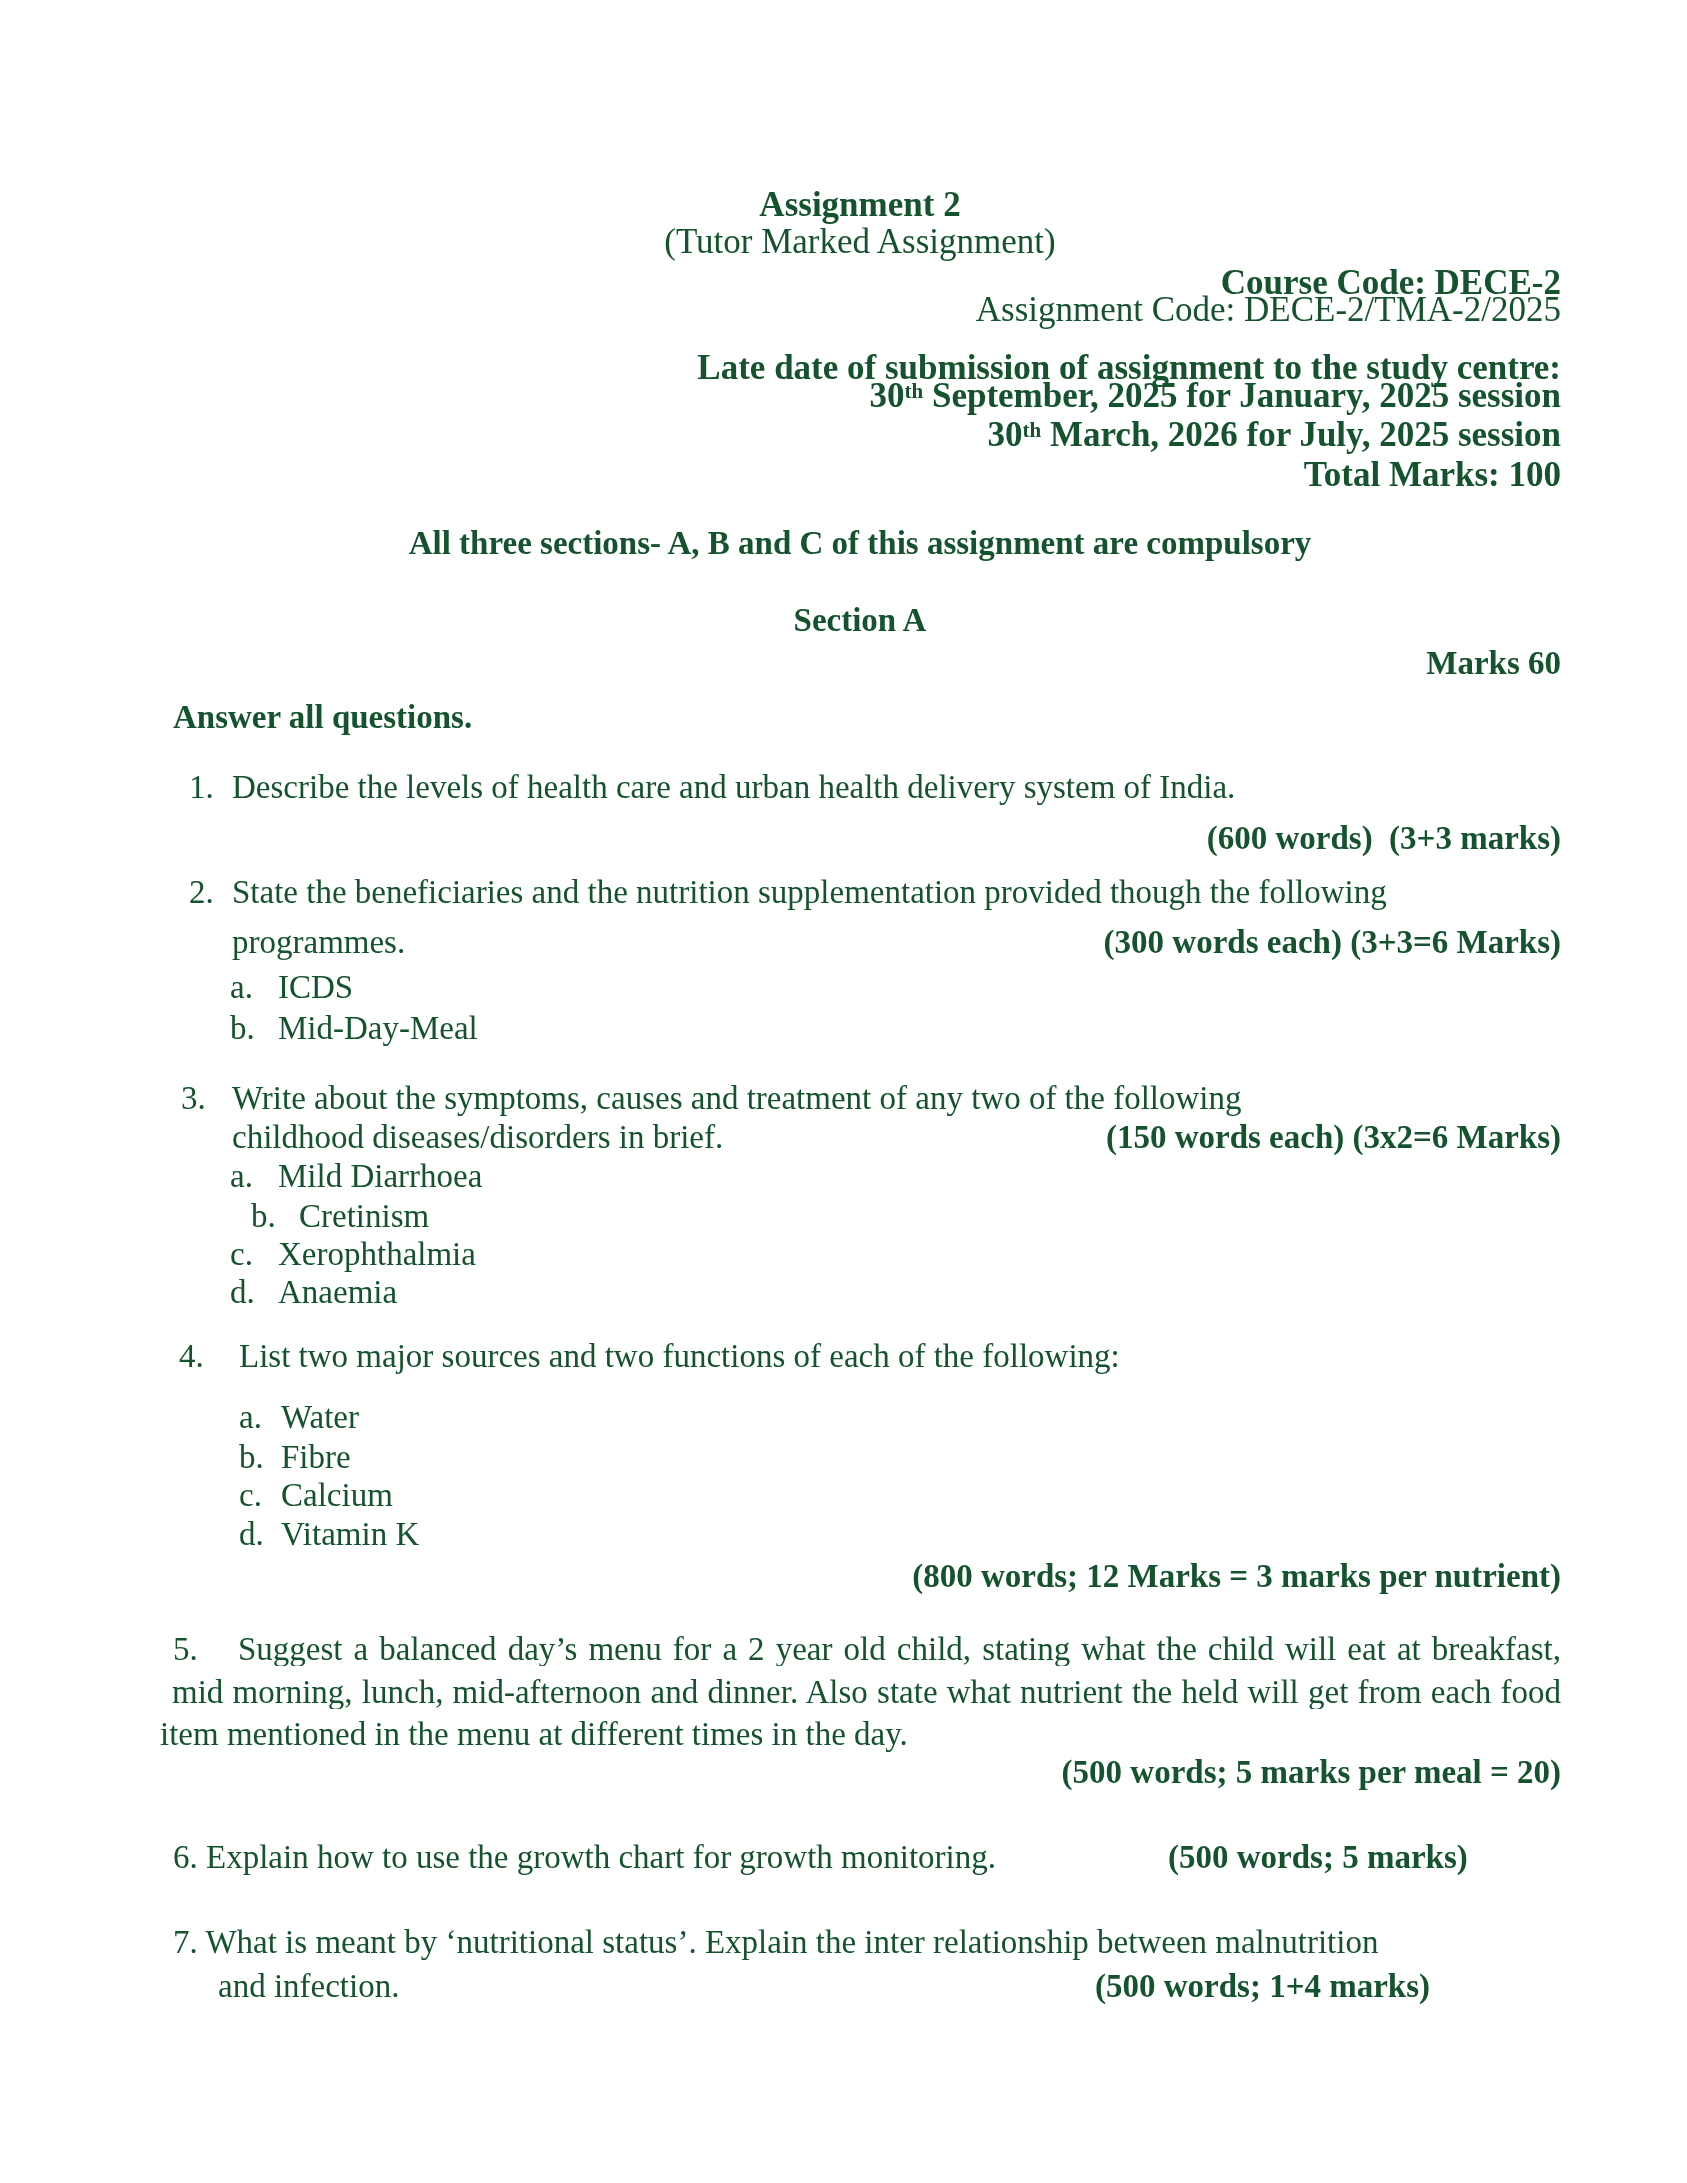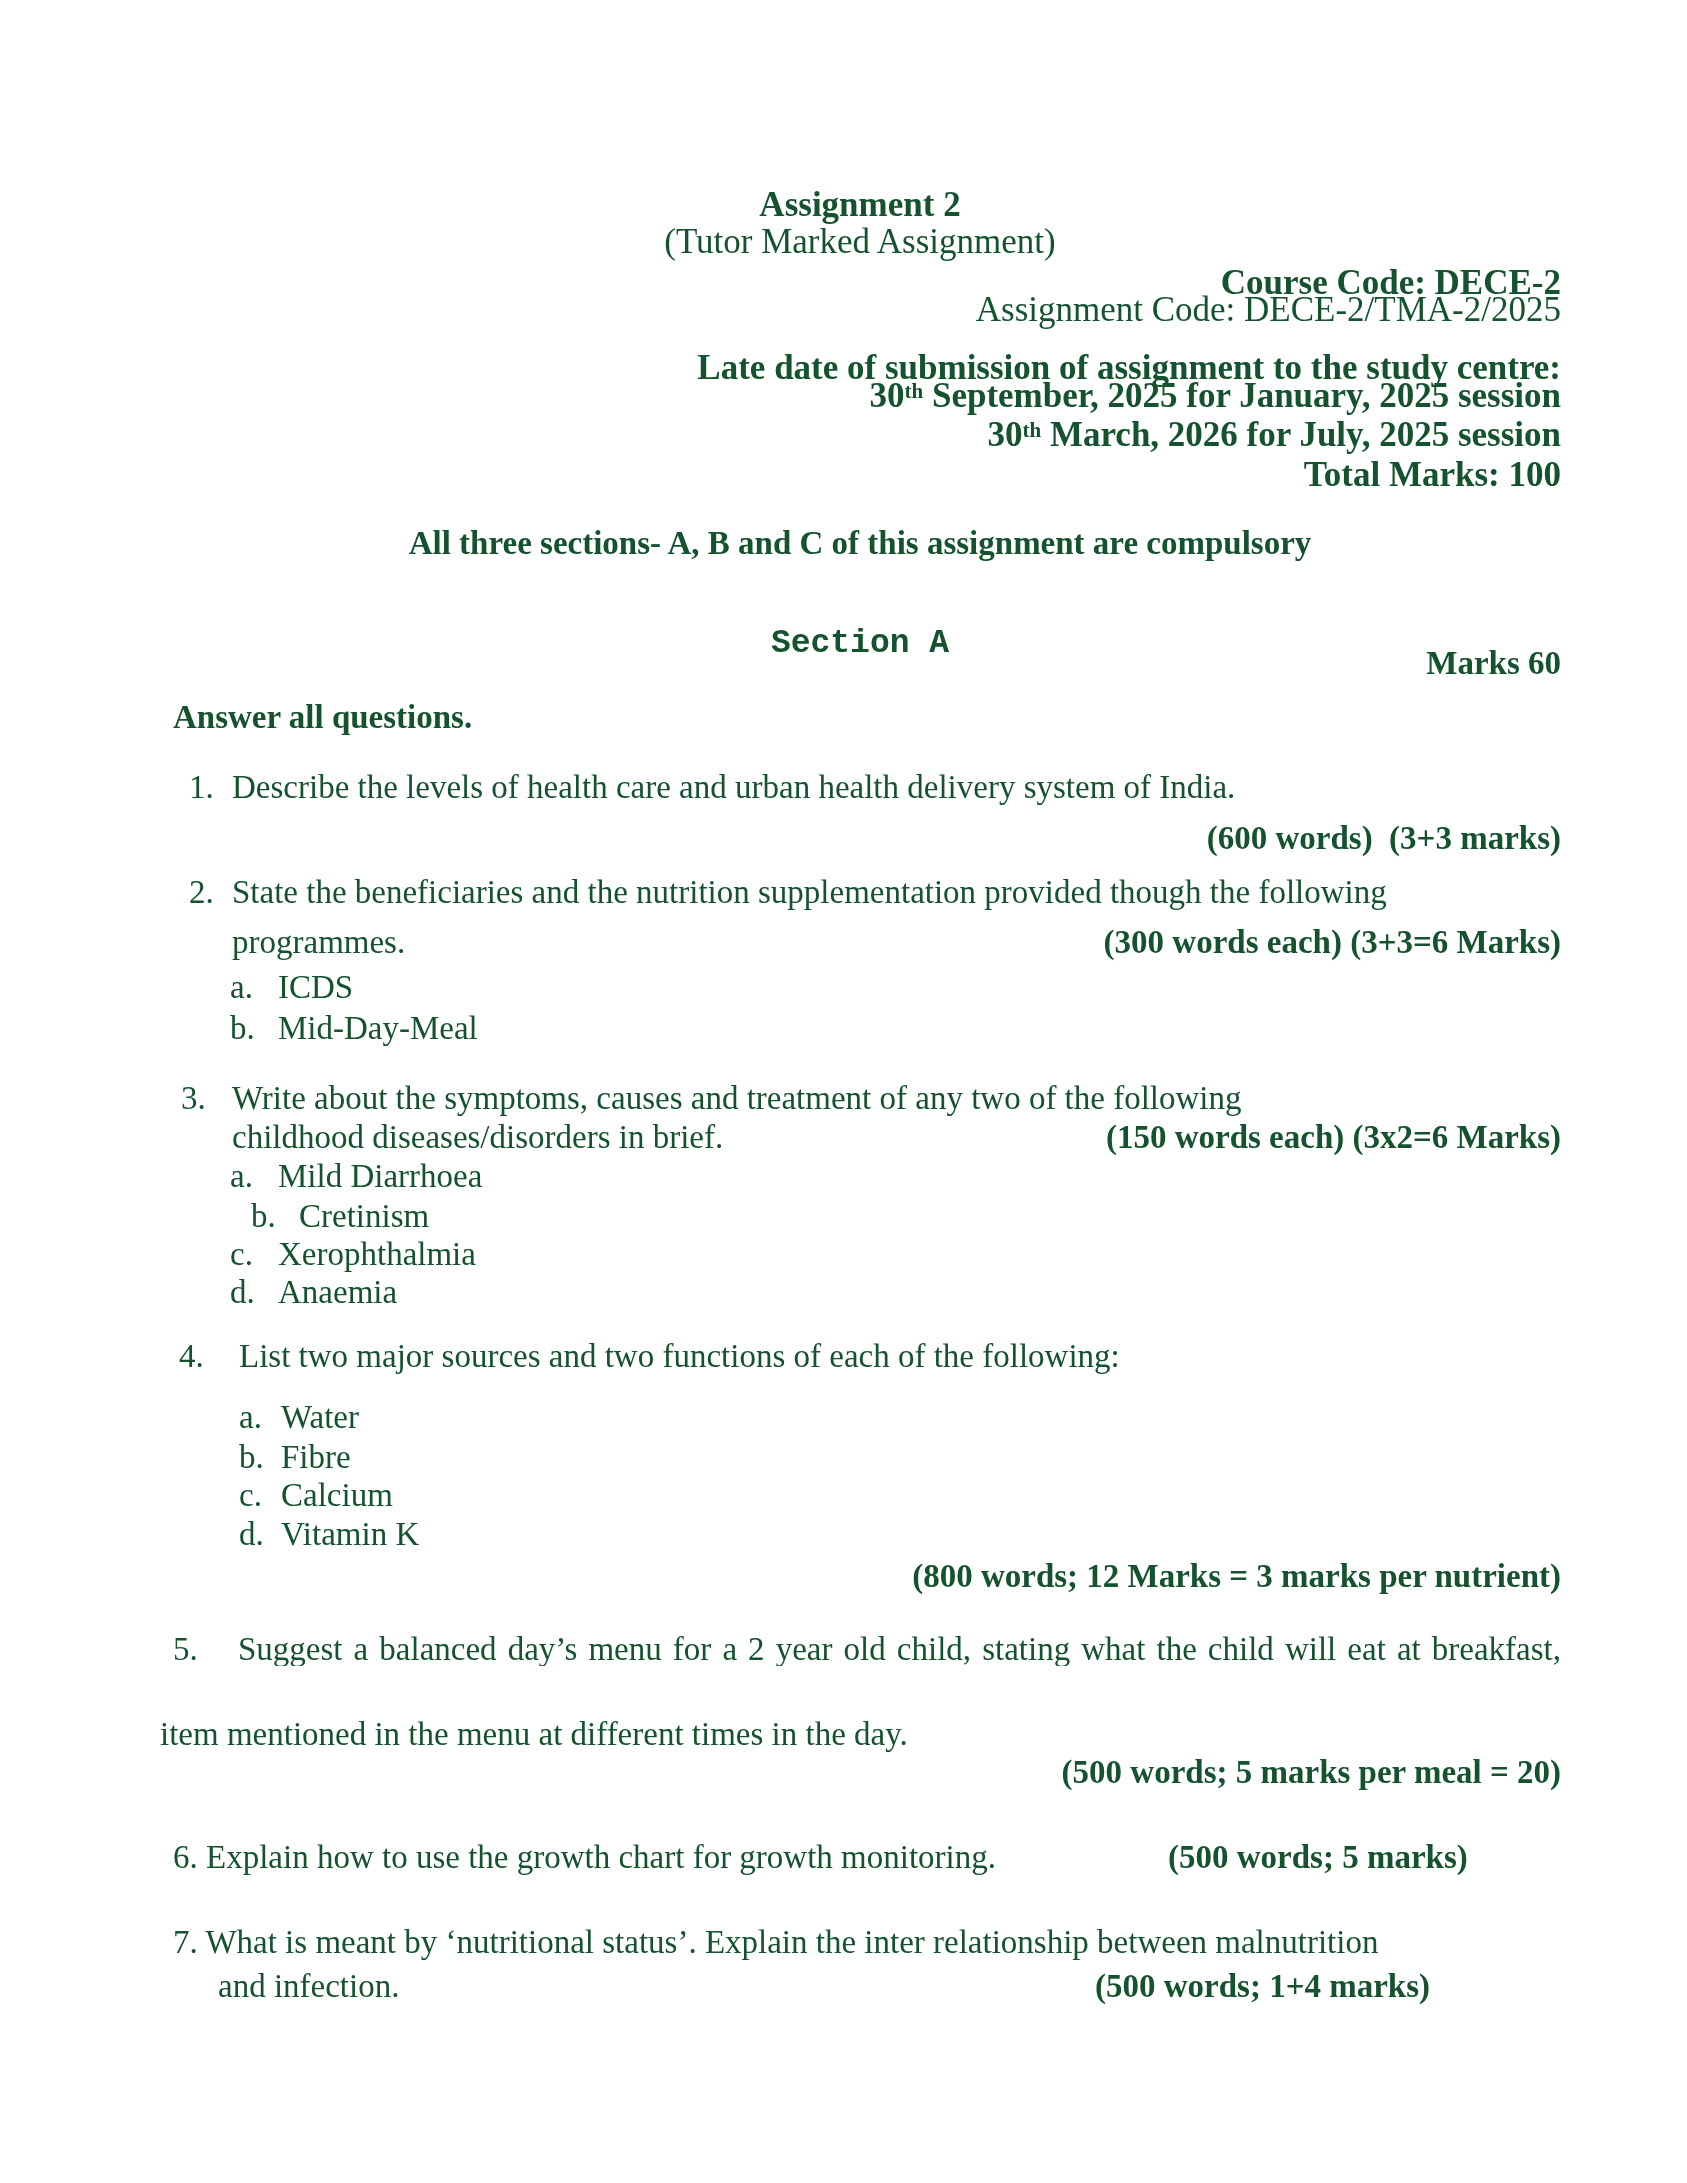--- a/index.html
+++ b/index.html
@@ -50,21 +50,21 @@
   <div class="line right b hdr" style="top:265px;">Course Code: DECE-2</div>
   <div class="line right hdr" style="top:292px;">Assignment Code: DECE-2/TMA-2/2025</div>
   <div class="line right b hdr" style="top:350px;text-align:center;">Late date of submission of assignment to the study centre:</div>
 
   <div class="line right b hdr" style="top:378px;"><span>30</span><sup class="th">th</sup><span> September, 2025 for January, 2025 session</span></div>
   <div class="line right b hdr" style="top:417px;"><span>30</span><sup class="th">th</sup><span> March, 2026 for July, 2025 session</span></div>
 
   <div class="line right b hdr" style="top:457px;">Total Marks: 100</div>
 
   <div class="line center b" style="top:527px;">All three sections- A, B and C of this assignment are compulsory</div>
-  <div class="line center b" style="top:627px;font-family:Liberation Mono, monospace;">Section A</div>
+  <div class="line center b" style="top:604px;">Section A</div>
   <div class="line right b" style="top:647px;">Marks 60</div>
   <div class="line b" style="top:701px; left:173px;">Answer all questions.</div>
 
   <div class="line" style="top:771px; left:189px;"><span class="num w65">1.</span><span>Describe the levels of health care and urban health delivery system of India.</span></div>
   <div class="line right b" style="top:822px;">(600 words)&nbsp; (3+3 marks)</div>
 
   <div class="line" style="top:876px; left:189px;"><span class="num w65">2.</span><span>State the beneficiaries and the nutrition supplementation provided though the following</span></div>
   <div class="line" style="top:926px; left:232px;">programmes.</div>
   <div class="line right b" style="top:926px;">(300 words each) (3+3=6 Marks)</div>
   <div class="line" style="top:971px; left:230px;"><span class="num w73">a.</span><span>ICDS</span></div>
@@ -80,20 +80,21 @@
 
   <div class="line" style="top:1340px; left:179px;"><span class="num w90">4.</span><span>List two major sources and two functions of each of the following:</span></div>
   <div class="line" style="top:1401px; left:239px;"><span class="num w63">a.</span><span>Water</span></div>
   <div class="line" style="top:1441px; left:239px;"><span class="num w63">b.</span><span>Fibre</span></div>
   <div class="line" style="top:1479px; left:239px;"><span class="num w63">c.</span><span>Calcium</span></div>
   <div class="line" style="top:1518px; left:239px;"><span class="num w63">d.</span><span>Vitamin K</span></div>
   <div class="line right b" style="top:1560px;">(800 words; 12 Marks = 3 marks per nutrient)</div>
 
   <div class="line" style="top:1633px; left:173px;">5.</div>
   <div class="line just" style="top:1633px; left:238px; width:1323px;">Suggest a balanced day’s menu for a 2 year old child, stating what the child will eat at breakfast,</div>
+  <div class="line just" style="top:1676px; left:172px; width:1389px;">mid morning, lunch, mid-afternoon and dinner. Also state what nutrient the held will get from each food</div>
   <div class="line" style="top:1718px; left:160px;">item mentioned in the menu at different times in the day.</div>
   <div class="line right b" style="top:1756px;">(500 words; 5 marks per meal = 20)</div>
 
   <div class="line" style="top:1841px; left:173px;">6. Explain how to use the growth chart for growth monitoring.</div>
   <div class="line b" style="top:1841px; left:1168px;">(500 words; 5 marks)</div>
 
   <div class="line" style="top:1926px; left:173px;">7. What is meant by ‘nutritional status’. Explain the inter relationship between malnutrition</div>
   <div class="line" style="top:1970px; left:218px;">and infection.</div>
   <div class="line b" style="top:1970px; left:1095px;">(500 words; 1+4 marks)</div>
 

